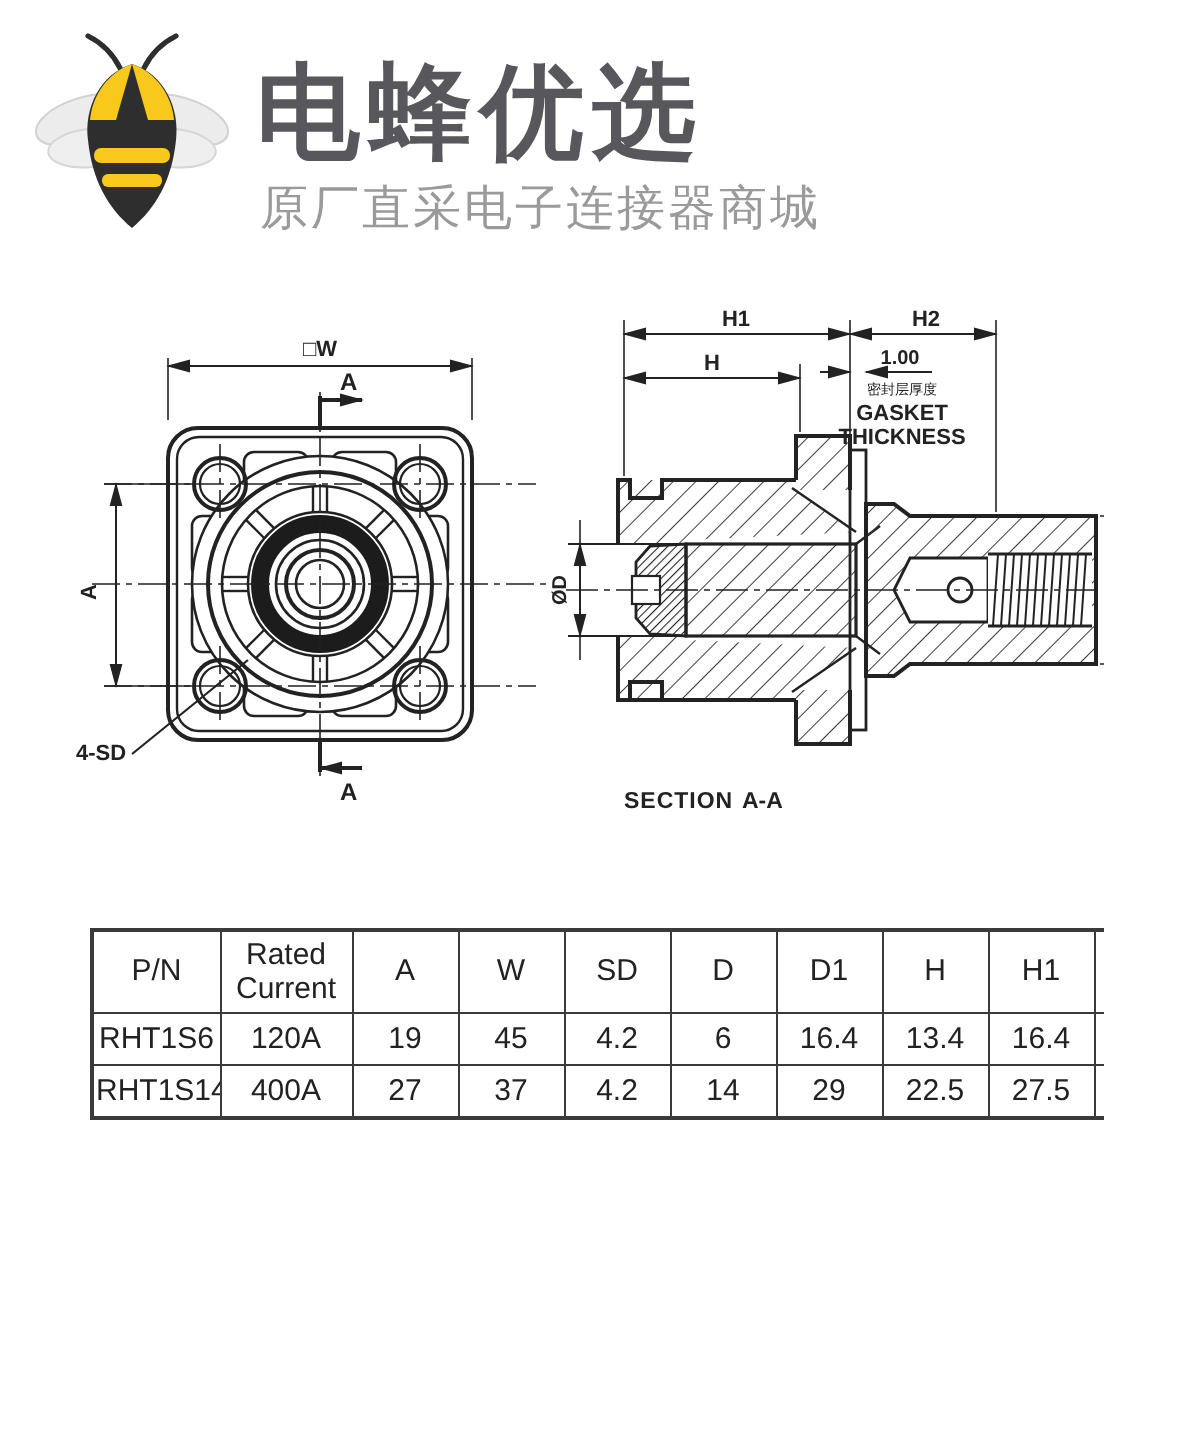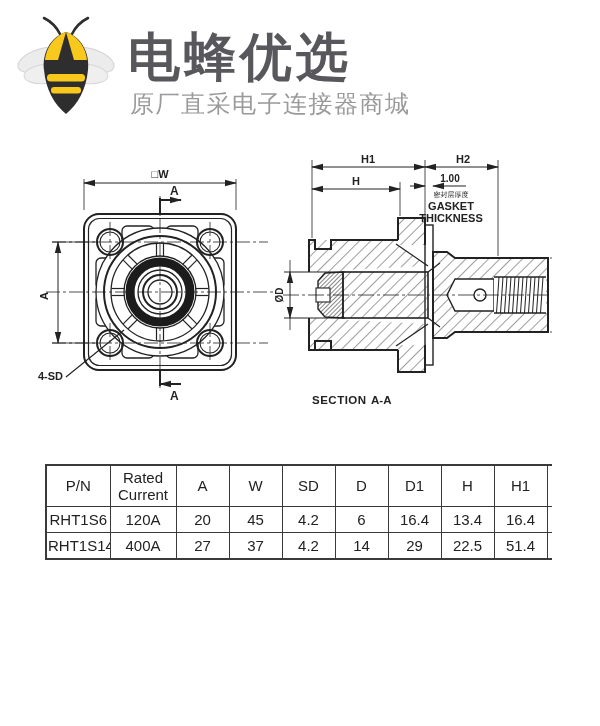--- a/index.html
+++ b/index.html
@@ -310,37 +310,37 @@
           <th>D1</th>
           <th>H</th>
           <th>H1</th>
           <th>H2</th>
         </tr>
       </thead>
       <tbody>
         <tr>
           <td>RHT1S6</td>
           <td>120A</td>
-          <td>20</td>
+          <td>19</td>
           <td>45</td>
           <td>4.2</td>
           <td>6</td>
           <td>16.4</td>
           <td>13.4</td>
           <td>16.4</td>
           <td>10</td>
         </tr>
         <tr>
           <td>RHT1S14</td>
           <td>400A</td>
           <td>27</td>
           <td>37</td>
           <td>4.2</td>
           <td>14</td>
           <td>29</td>
           <td>22.5</td>
-          <td>51.4</td>
+          <td>27.5</td>
           <td>29</td>
         </tr>
       </tbody>
     </table>
   </div>
 </div>
 
 </body></html>

